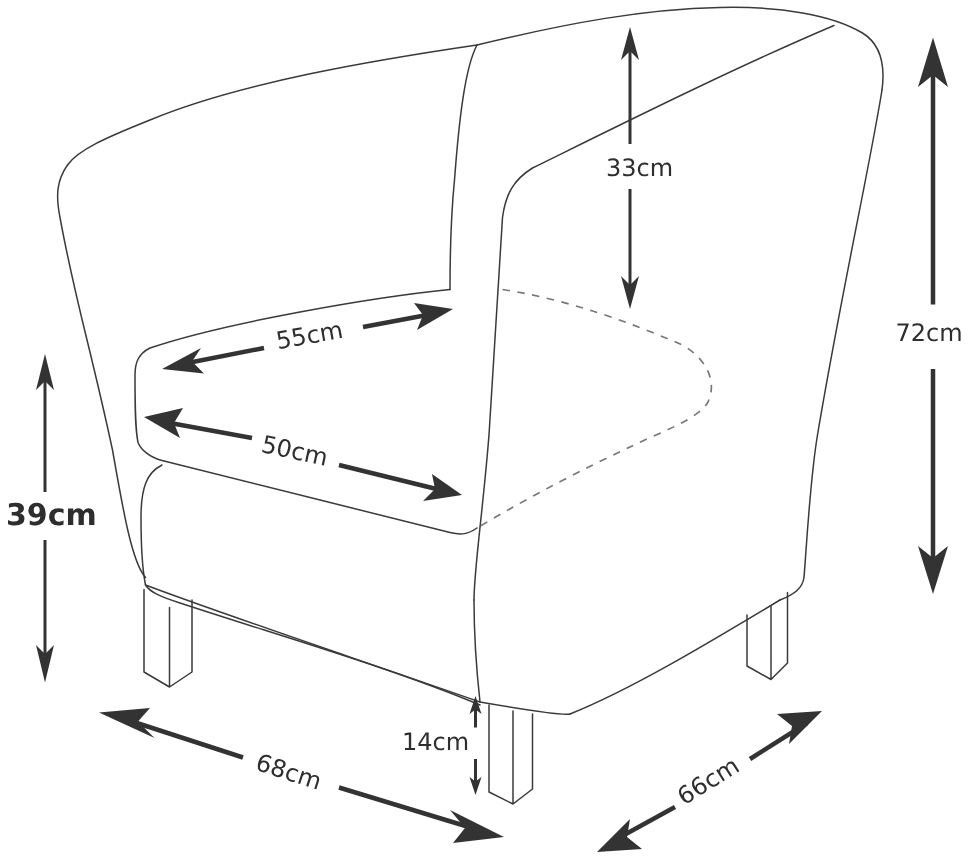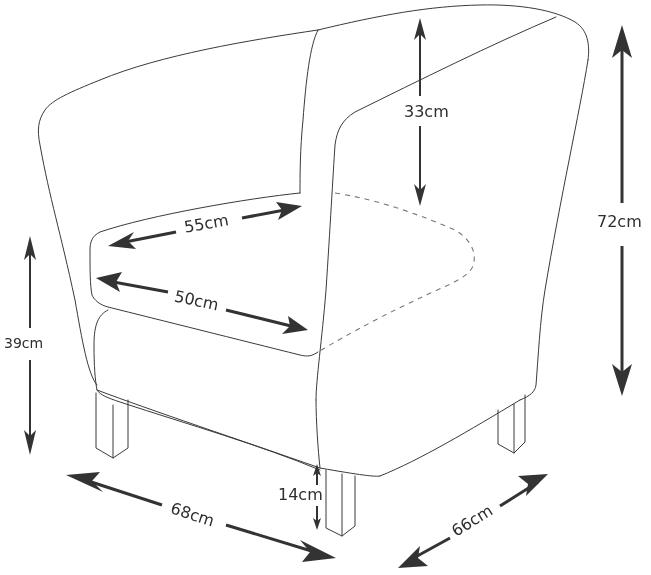--- a/index.html
+++ b/index.html
@@ -14,21 +14,21 @@
   .label {
     position: absolute;
     font-family: "DejaVu Sans", sans-serif;
     font-size: 16px;
     color: #2e2e2e;
     background: #ffffff;
     white-space: nowrap;
     line-height: 18px;
     padding: 0 2px;
   }
-  .label.bold { font-weight: normal; font-size: 14px; }
+  .label.bold { font-weight: bold; font-size: 20px; }
 </style>
 </head>
 <body>
 
 <div id="canvas">
   <svg width="651" height="575" viewBox="0 0 651 575">
 
     <g>
 
       <path class="outline" d="M318,30 C250,40 160,55 100,80 C70,92 52,100 45,110 C38,120 37,130 40,145
@@ -103,16 +103,16 @@
       <polygon class="head" points="398,568 420,546 418,558 428,566"></polygon>
       <polygon class="head" points="548,474 526,496 528,484 518,476"></polygon>
     </g>
   </svg>
 
   <span class="label" style="left:402px; top:103px;">33cm</span>
   <span class="label" style="left:595px; top:213px;">72cm</span>
   <span class="label bold" style="left:2px; top:334px;">39cm</span>
   <span class="label" style="left:182px; top:215px; transform: rotate(-10deg);">55cm</span>
   <span class="label" style="left:172px; top:292px; transform: rotate(12deg);">50cm</span>
-  <span class="label" style="left:276px; top:486px;">14cm</span>
+  <span class="label" style="left:266px; top:486px;">14cm</span>
   <span class="label" style="left:168px; top:506px; transform: rotate(18deg);">68cm</span>
   <span class="label" style="left:448px; top:512px; transform: rotate(-32deg);">66cm</span>
 </div>
 
 </body></html>

